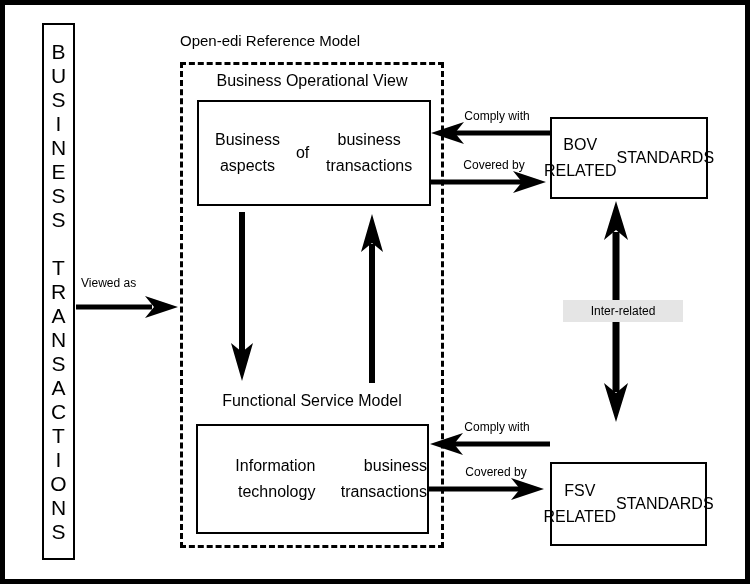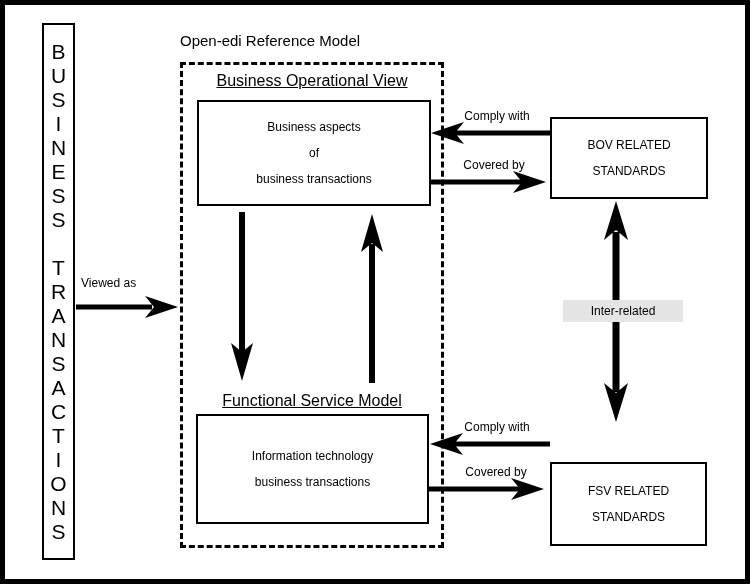--- a/index.html
+++ b/index.html
@@ -24,31 +24,31 @@
   .title {
     position: absolute; left: 180px; top: 31px; width: 264px;
     text-align: left; font-size: 15px; line-height: 20px;
   }
 
   .dashed-box {
     position: absolute; left: 180px; top: 62px; width: 264px; height: 486px;
     border: 3px dashed #000;
   }
 
-  .section-label { position: absolute; text-align: center; font-size: 16px; line-height: 18px; text-decoration: underline; }
+  .section-label { position: absolute; text-align: center; font-size: 16px; line-height: 18px; }
   .bov-label { left: 180px; top: 72px; width: 264px; }
   .fsv-label { left: 180px; top: 392px; width: 264px; }
 
   .inner-box, .std-box {
     position: absolute; border: 2px solid #000; background: #fff;
-    display: flex; flex-direction: column; align-items: center; justify-content: center;
-    text-align: center; font-size: 12px; line-height: 26px;
+    display: flex; flex-direction: row; align-items: center; justify-content: center;
+    text-align: center; font-size: 16px; line-height: 26px;
   }
   .box-a { left: 197px; top: 100px; width: 234px; height: 106px; }
-  .box-b { left: 196px; top: 414px; width: 233px; height: 110px; }
+  .box-b { left: 196px; top: 424px; width: 233px; height: 110px; text-align: right; }
   .bov-std { left: 550px; top: 117px; width: 158px; height: 82px; }
   .fsv-std { left: 550px; top: 423px; width: 157px; height: 84px; margin-top: 39px; }
 
   .arrow-label { position: absolute; font-size: 12px; line-height: 20px; white-space: nowrap; }
   .viewed-as { left: 81px; top: 273px; }
   .comply-top { left: 447px; top: 106px; width: 100px; text-align: center; }
   .covered-top { left: 444px; top: 155px; width: 100px; text-align: center; }
   .comply-bottom { left: 447px; top: 417px; width: 100px; text-align: center; }
   .covered-bottom { left: 446px; top: 462px; width: 100px; text-align: center; }
   .inter-related {

